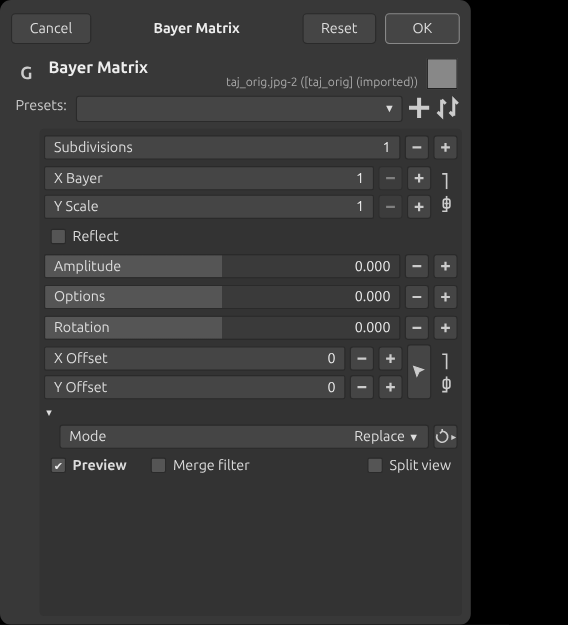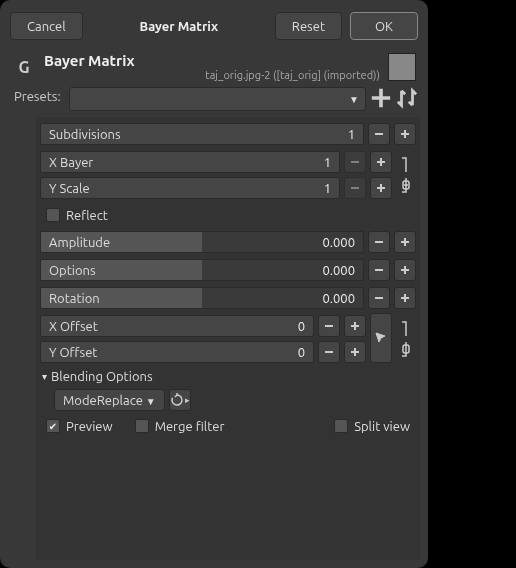--- a/index.html
+++ b/index.html
@@ -29,21 +29,21 @@
 .stepbtn.dis { opacity: 0.5; cursor: default; }
 .stepbtn svg { width: 12px; height: 12px; }
 .linkcol { width: 20px; display: flex; flex-direction: column; align-items: center; justify-content: center; }
 .rotation-row { background: #3a3a3a; border: 1px solid #2a2a2a; border-radius: 2px; height: 24px; display: flex; align-items: center; justify-content: space-between; padding: 0 6px; cursor: pointer; }
 .rotation-row .tri { font-size: 10px; color: #ccc; margin-left: 6px; }
 .checkrow { display: flex; align-items: center; gap: 6px; padding: 2px 6px; height: 24px; }
 .chk { width: 14px; height: 14px; background: #555; border: 1px solid #2a2a2a; border-radius: 2px; display: flex; align-items: center; justify-content: center; font-size: 10px; cursor: pointer; }
 .chk.on::after { content: "✔"; color: #eee; }
 .expander { display: flex; align-items: center; gap: 4px; padding: 2px 2px; cursor: pointer; }
 .expander .tri { font-size: 10px; }
-.indent { padding-left: 14px; display: flex; gap: 2px; }
+.indent { padding-left: 14px; display: flex; flex-direction: column; gap: 2px; }
 .mode-row { display: flex; align-items: center; gap: 4px; height: 26px; }
 .mode-combo { flex: 1; background: #454545; border: 1px solid #2a2a2a; border-radius: 3px; height: 22px; display: flex; align-items: center; justify-content: space-between; padding: 0 8px; cursor: pointer; }
 .mode-combo .tri { font-size: 10px; }
 .btmrow { display: flex; align-items: center; gap: 6px; padding: 4px 6px; }
 svg { stroke: #ccc; fill: #ccc; }
 </style>
 </head>
 <body>
 
 <div class="dialog">
@@ -250,41 +250,40 @@
       <div class="linkcol">
           <svg width="12" height="20" viewBox="0 0 12 20">
             <path d="M6 0v14h-4" fill="none" stroke-width="1.5"></path>
             <rect x="3" y="3" width="6" height="8" rx="2" fill="none" stroke-width="1.5"></rect>
           </svg>
         </div>
     </div>
 
     <div class="expander">
       <span class="tri">▾</span>
-      <span>Blending Options</span>
     </div>
 
     <div class="indent">
       <div class="mode-row">
         <div class="mode-combo">
           <span>Mode</span>
           <span><span>Replace</span> <span class="tri">▼</span></span>
         </div>
         <div class="iconbtn">
             <svg width="14" height="14" viewBox="0 0 14 14">
               <path d="M7 2a5 5 0 1 1-4.5 2.8M7 2V0M7 2l-2 2" fill="none" stroke-width="1.5"></path>
             </svg>
             <span style="font-size:9px;margin-left:1px">▸</span>
           </div>
       </div>
     </div>
 
     <div class="btmrow">
       <div class="chk on"></div>
-      <span style="font-weight:normal">Preview</span>
+      <span style="font-weight:bold">Preview</span>
       <div style="width:10px"></div>
       <div class="chk"></div>
       <span>Merge filter</span>
       <div class="spacer"></div>
       <div class="chk"></div>
       <span>Split view</span>
     </div>
 
   </div>
 </div>

